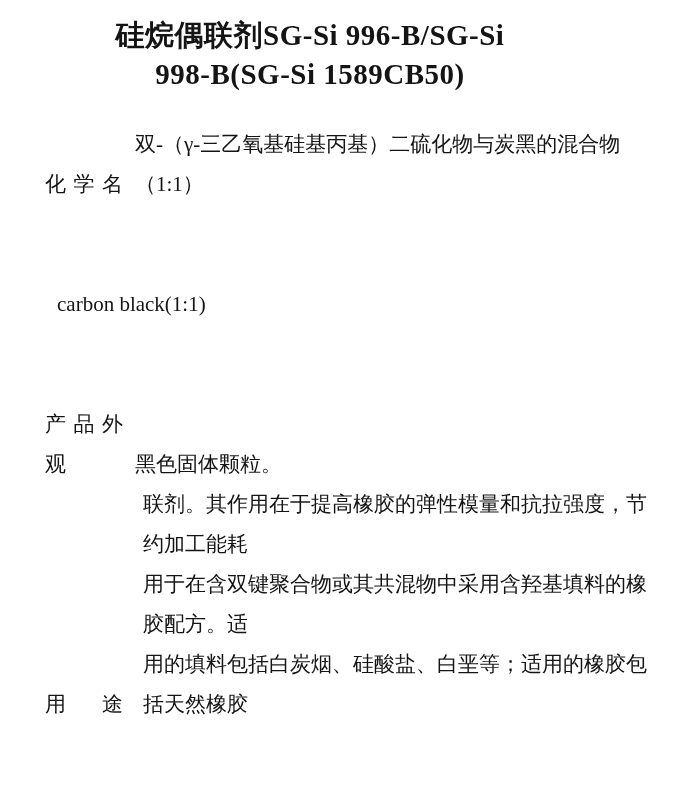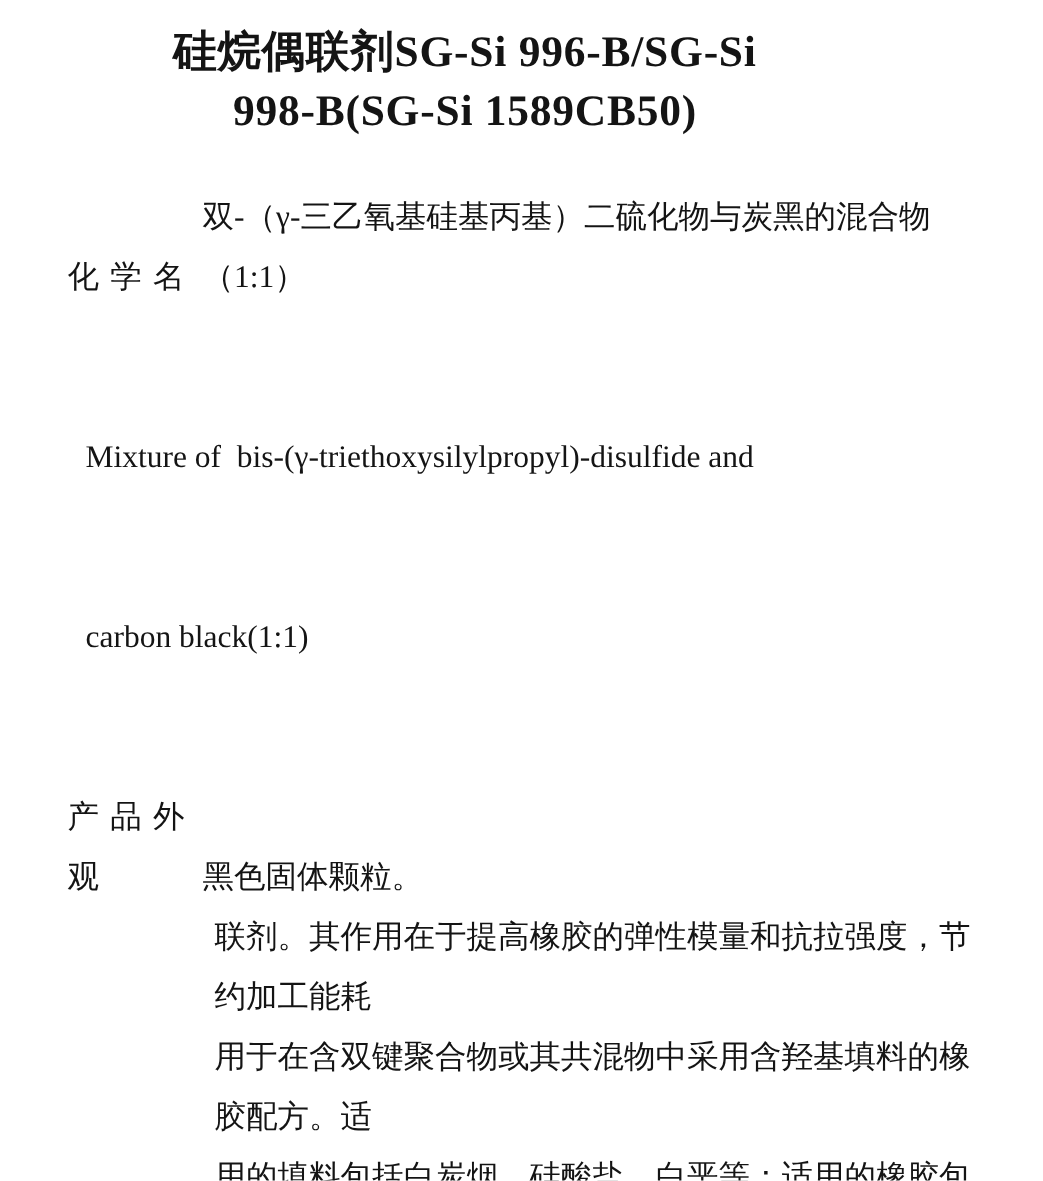--- a/index.html
+++ b/index.html
@@ -75,21 +75,20 @@
     <div>998-B(SG-Si 1589CB50)</div>
   </div>
 
   <div class="row first">
     <div class="label">化 学 名</div>
     <div class="value">双-（γ-三乙氧基硅基丙基）二硫化物与炭黑的混合物（1:1）</div>
   </div>
 
   <div class="row">
     <div class="value">
-      <div>Mixture of  bis-(γ-triethoxysilylpropyl)-disulfide and</div>
       <div>carbon black(1:1)</div>
     </div>
   </div>
 
 
   <div class="row">
     <div class="label">产品外观</div>
     <div class="value">黑色固体颗粒。</div>
   </div>
 

